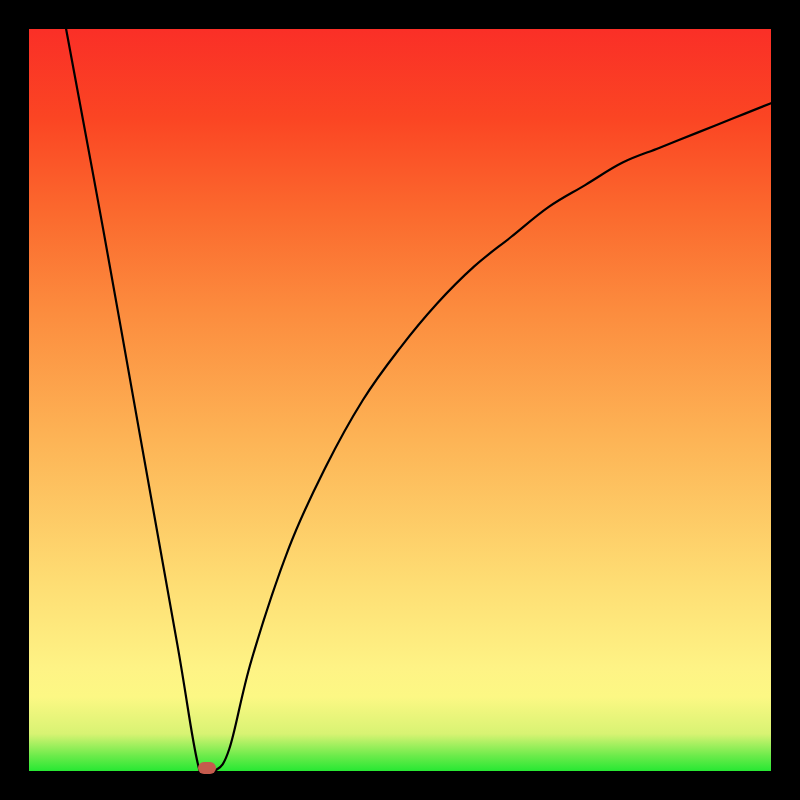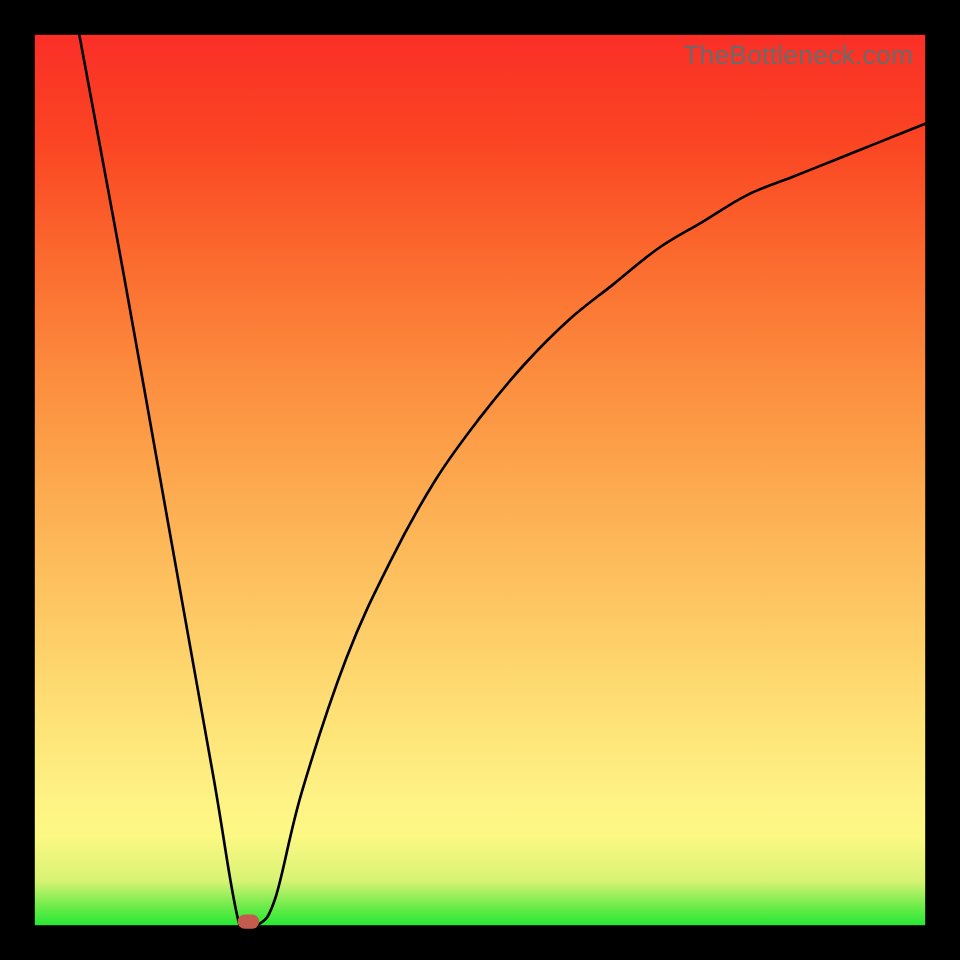--- a/index.html
+++ b/index.html
@@ -63,19 +63,18 @@
     border-radius: 6px;
     background: #c55b4d;
     transform: translate(-50%, -50%);
   }
 </style>
 </head>
 <body>
 
 <div class="frame">
   <div class="plot-area">
-    <div class="watermark">TheBottleneck.com</div>
     <svg class="curve" viewBox="0 0 742 742" preserveAspectRatio="none">
       <path id="curve-path" fill="none" stroke="#000" stroke-width="2.2" stroke-linejoin="round" stroke-linecap="round" d="M 37.10 0.00 C 43.78 36.06, 60.84 126.88, 74.20 200.34 C 87.56 273.80, 97.94 333.31, 111.30 408.10 C 124.66 482.89, 137.72 555.76, 148.40 615.86 C 159.08 675.96, 163.98 719.29, 170.66 742.00 C 177.34 764.71, 180.16 746.01, 185.50 742.00 C 190.84 737.99, 193.66 739.77, 200.34 719.74 C 207.02 699.71, 211.92 666.76, 222.60 630.70 C 233.28 594.64, 246.34 554.13, 259.70 519.40 C 273.06 484.67, 283.44 464.49, 296.80 437.78 C 310.16 411.07, 320.54 392.37, 333.90 371.00 C 347.26 349.63, 357.64 336.42, 371.00 319.06 C 384.36 301.70, 394.74 289.23, 408.10 274.54 C 421.46 259.85, 431.84 249.46, 445.20 237.44 C 458.56 225.42, 468.94 218.44, 482.30 207.76 C 495.66 197.08, 506.04 187.43, 519.40 178.08 C 532.76 168.73, 543.14 163.83, 556.50 155.82 C 569.86 147.81, 580.24 140.24, 593.60 133.56 C 606.96 126.88, 617.34 124.06, 630.70 118.72 C 644.06 113.38, 654.44 109.22, 667.80 103.88 C 681.16 98.54, 691.54 94.38, 704.90 89.04 C 718.26 83.70, 735.32 76.87, 742.00 74.20"></path>
     </svg>
     <div class="marker" id="min-marker" style="left: 178.08px; top: 739px;"></div>
   </div>
 </div>
 
 </body></html>

